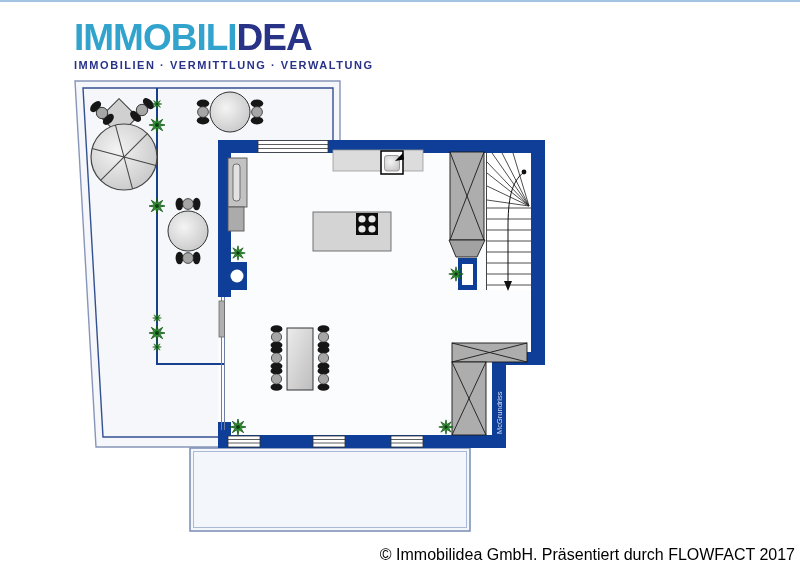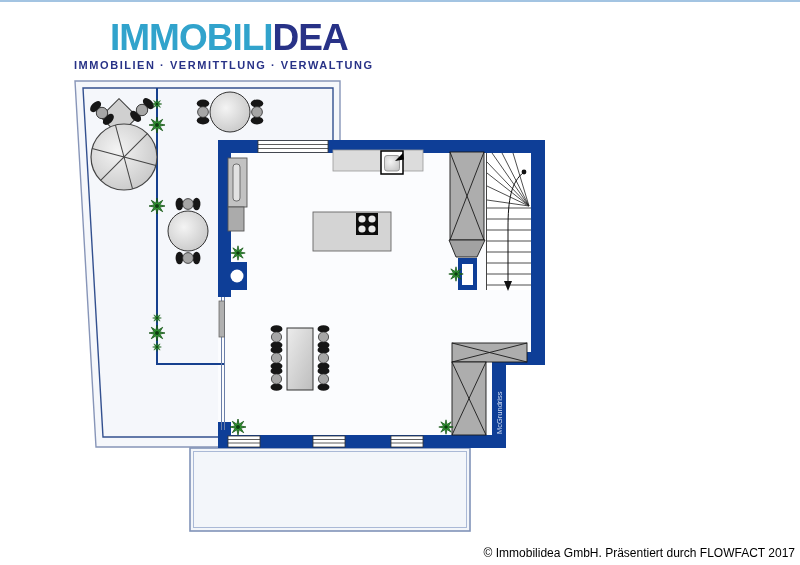--- a/index.html
+++ b/index.html
@@ -4,27 +4,27 @@
 <style>
   :root{
     --wall:#0e3e97; --outline:#33508f; --brand-primary:#31a3cc; --brand-secondary:#283287;
     --plan-background:#f5f7fb; --plant:#2e9430; --top-border:#a3c4e2;
   }
   *{margin:0;padding:0;box-sizing:border-box;}
   html,body{width:800px;height:565px;background:#fff;overflow:hidden;position:relative;
     font-family:"Liberation Sans",sans-serif;}
   .top-border{position:absolute;left:0;top:0;width:800px;height:2px;background:var(--top-border);}
   .logo{position:absolute;left:74px;top:19px;line-height:1;}
-  .brand{font-size:37px;font-weight:800;letter-spacing:-1px;white-space:nowrap;margin-left:36px;}
+  .brand{font-size:37px;font-weight:800;letter-spacing:-1px;white-space:nowrap;}
   .brand .p1{color:var(--brand-primary);}
   .brand .p2{color:var(--brand-secondary);}
   .tagline{margin-top:4px;font-size:11px;font-weight:bold;letter-spacing:1.55px;
     color:var(--brand-secondary);white-space:nowrap;}
   svg.plan{position:absolute;left:0;top:0;}
-  .footer{position:absolute;right:5px;top:546px;font-size:12px;color:#000;}
+  .footer{position:absolute;right:5px;top:546px;font-size:16px;color:#000;}
 </style>
 </head>
 <body>
 
 <div class="top-border"></div>
 
 <div class="logo">
   <div class="brand"><span class="p1">IMMOBILI</span><span class="p2">DEA</span></div>
   <div class="tagline">IMMOBILIEN · VERMITTLUNG · VERWALTUNG</div>
 </div>

